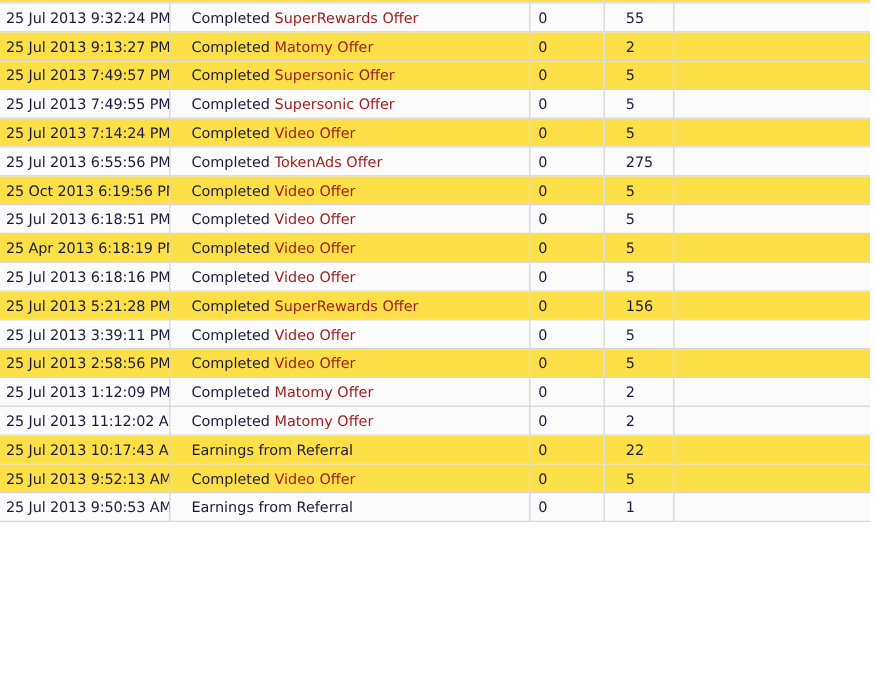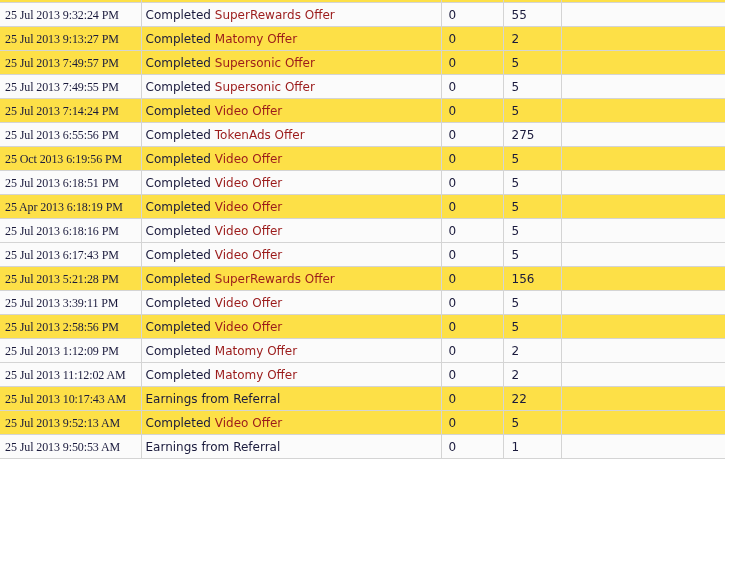--- a/index.html
+++ b/index.html
@@ -48,25 +48,24 @@
     line-height: 22px;
     white-space: nowrap;
     overflow: hidden;
     vertical-align: middle;
   }
 
   #ledger-table td.cell-date {
     border-left: none;
     padding-left: 5px;
     letter-spacing: -0.1px;
-    font-family: Liberation Serif, serif;
-  }
-  #ledger-table td.cell-desc   { padding-left: 4px; }
+  }
+  #ledger-table td.cell-desc   { padding-left: 18px; }
   #ledger-table td.cell-qty    { padding-left: 7px; }
-  #ledger-table td.cell-amount { padding-left: 8px; }
+  #ledger-table td.cell-amount { padding-left: 18px; }
   #ledger-table td.cell-extra  { border-right: none; }
 
   .offer-name {
     color: #9b1b1b;
   }
 </style>
 </head>
 <body>
 
 <table id="ledger-table">
@@ -148,27 +147,20 @@
         <td class="cell-amount">5</td>
         <td class="cell-extra"></td>
       </tr>
       <tr class="row-odd">
         <td class="cell-date">25 Jul 2013 6:18:16 PM</td>
         <td class="cell-desc"><span>Completed</span> <span class="offer-name">Video Offer</span></td>
         <td class="cell-qty">0</td>
         <td class="cell-amount">5</td>
         <td class="cell-extra"></td>
       </tr>
-      <tr class="row-odd">
-        <td class="cell-date">25 Jul 2013 6:17:43 PM</td>
-        <td class="cell-desc"><span>Completed</span> <span class="offer-name">Video Offer</span></td>
-        <td class="cell-qty">0</td>
-        <td class="cell-amount">5</td>
-        <td class="cell-extra"></td>
-      </tr>
       <tr class="row-even">
         <td class="cell-date">25 Jul 2013 5:21:28 PM</td>
         <td class="cell-desc"><span>Completed</span> <span class="offer-name">SuperRewards Offer</span></td>
         <td class="cell-qty">0</td>
         <td class="cell-amount">156</td>
         <td class="cell-extra"></td>
       </tr>
       <tr class="row-odd">
         <td class="cell-date">25 Jul 2013 3:39:11 PM</td>
         <td class="cell-desc"><span>Completed</span> <span class="offer-name">Video Offer</span></td>

